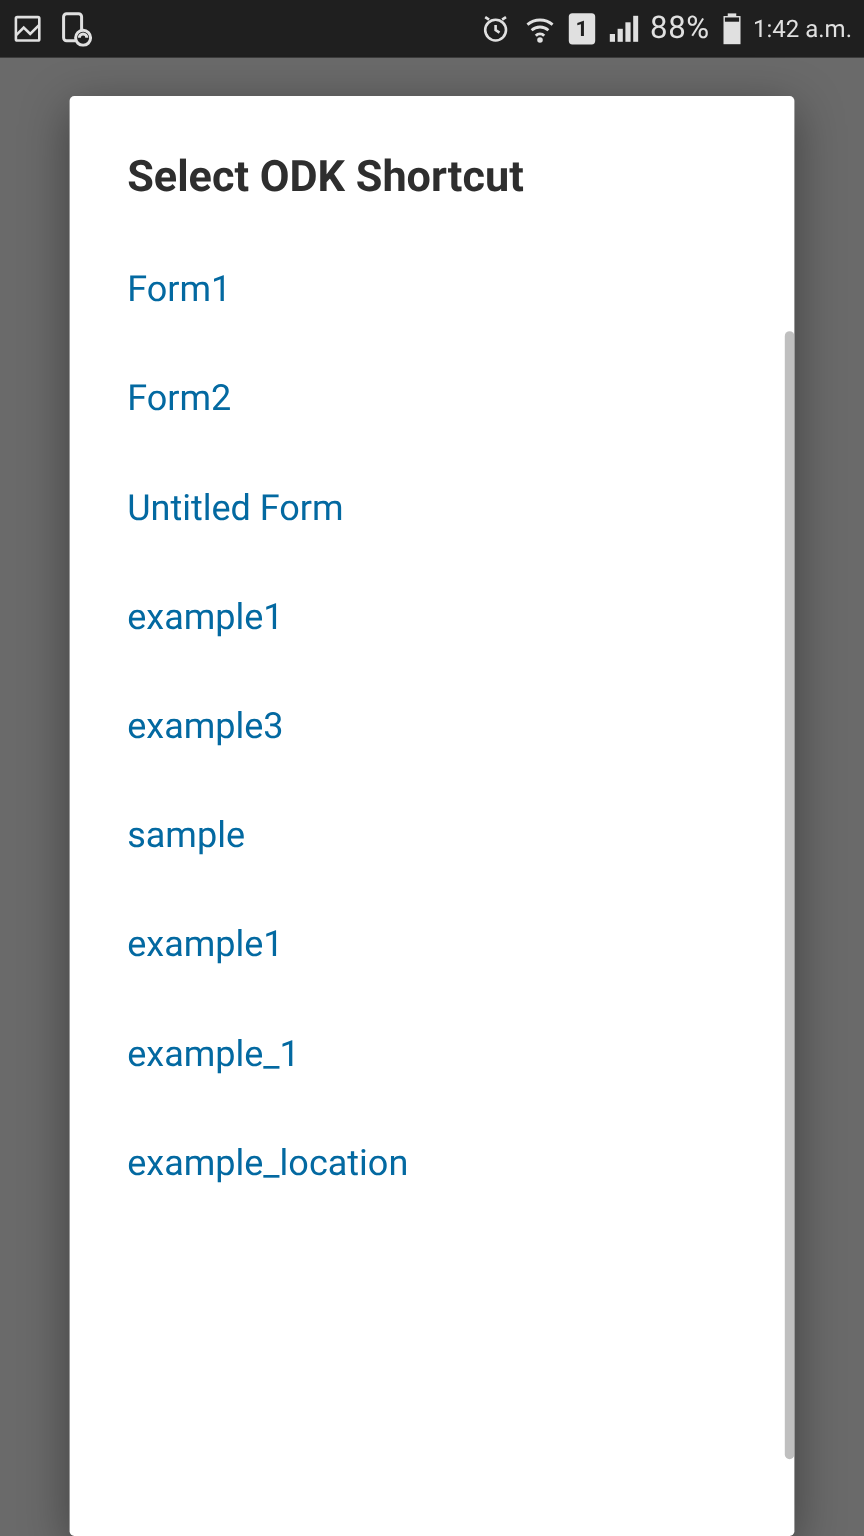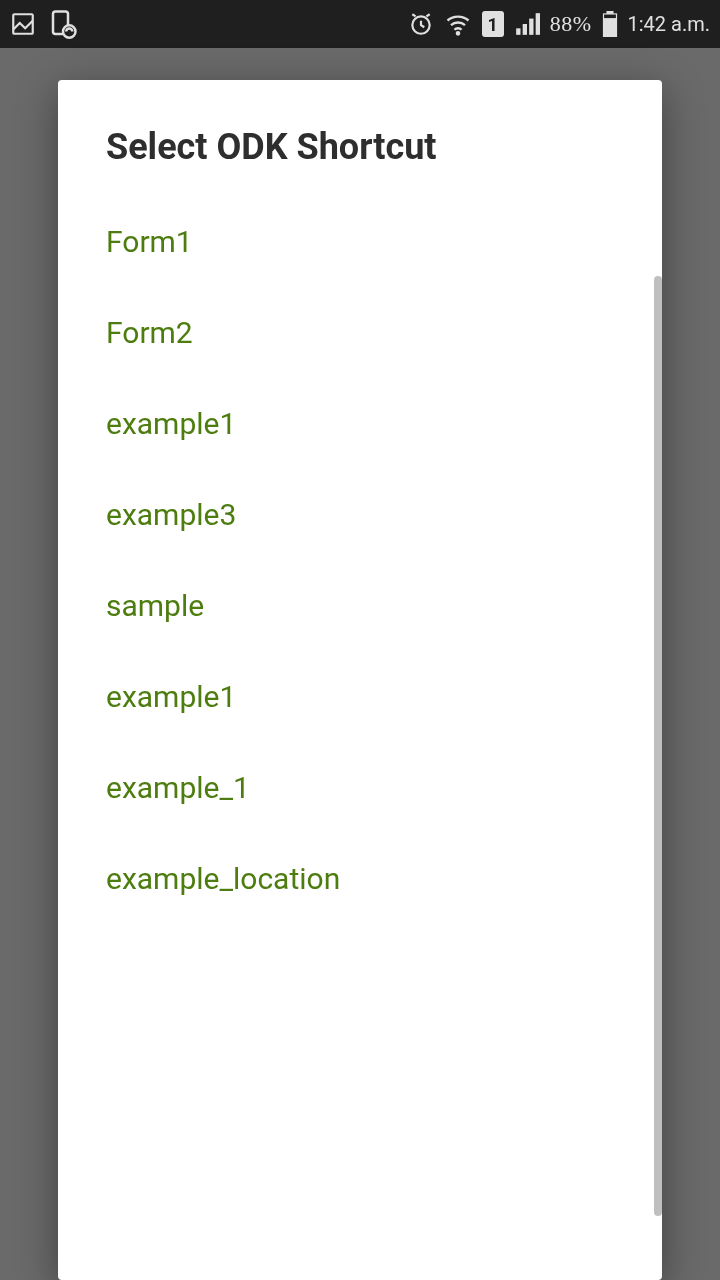--- a/index.html
+++ b/index.html
@@ -16,21 +16,21 @@
       background: #1f1f1f;
       color: #e0e0e0;
       display: flex;
       align-items: center;
       padding: 0 10px;
       font-size: 24px;
     }
     .status-left { display: flex; align-items: center; gap: 12px; }
     .status-right { margin-left: auto; display: flex; align-items: center; gap: 10px; }
     .status-icon { display: inline-flex; align-items: center; justify-content: center; }
-    .status-text { font-size: 22px; letter-spacing: 0.5px; font-family: Liberation Serif, serif; }
+    .status-text { font-size: 26px; letter-spacing: 0.5px; }
     .status-clock { font-size: 20px; }
     .sim-badge {
       width: 22px; height: 26px; background: #e0e0e0; color: #1f1f1f;
       border-radius: 3px; display: inline-flex; align-items: center; justify-content: center;
       font-size: 18px; font-weight: 700;
     }
     .dialog {
       position: absolute;
       left: 58px;
       right: 58px;
@@ -50,21 +50,21 @@
       padding: 46px 48px 28px 48px;
     }
     .dialog-list {
       flex: 1;
       overflow-y: auto;
       position: relative;
     }
     .list-item {
       padding: 28px 48px;
       font-size: 30px;
-      color: #4d7c0f;
+      color: #0369a1;
       cursor: pointer;
     }
     .scroll-indicator {
       position: absolute;
       right: 0;
       top: 80px;
       width: 8px;
       height: 940px;
       background: #bfbfbf;
       border-radius: 4px;
@@ -125,20 +125,21 @@
     </span>
     <span class="status-clock">1:42 a.m.</span>
   </div>
 </div>
 
 <div class="dialog">
   <div class="dialog-title">Select ODK Shortcut</div>
   <div class="dialog-list" id="shortcut-list">
     <div class="list-item">Form1</div>
       <div class="list-item">Form2</div>
+      <div class="list-item">Untitled Form</div>
       <div class="list-item">example1</div>
       <div class="list-item">example3</div>
       <div class="list-item">sample</div>
       <div class="list-item">example1</div>
       <div class="list-item">example_1</div>
       <div class="list-item">example_location</div>
       <div class="scroll-indicator"></div>
   </div>
 </div>
 

